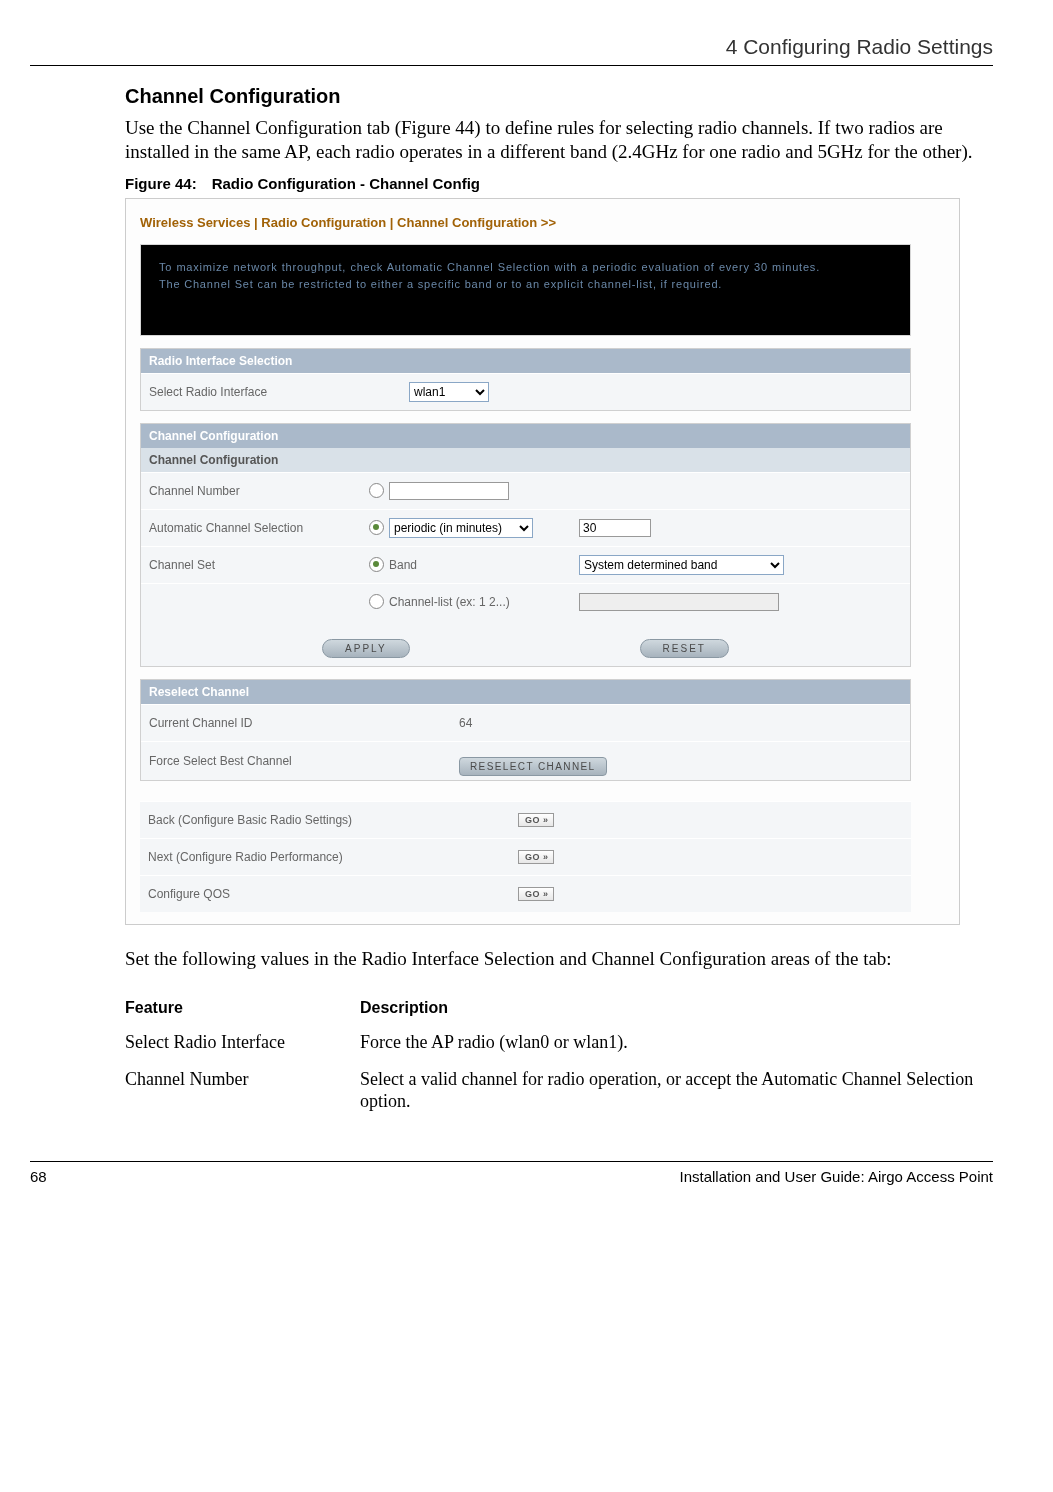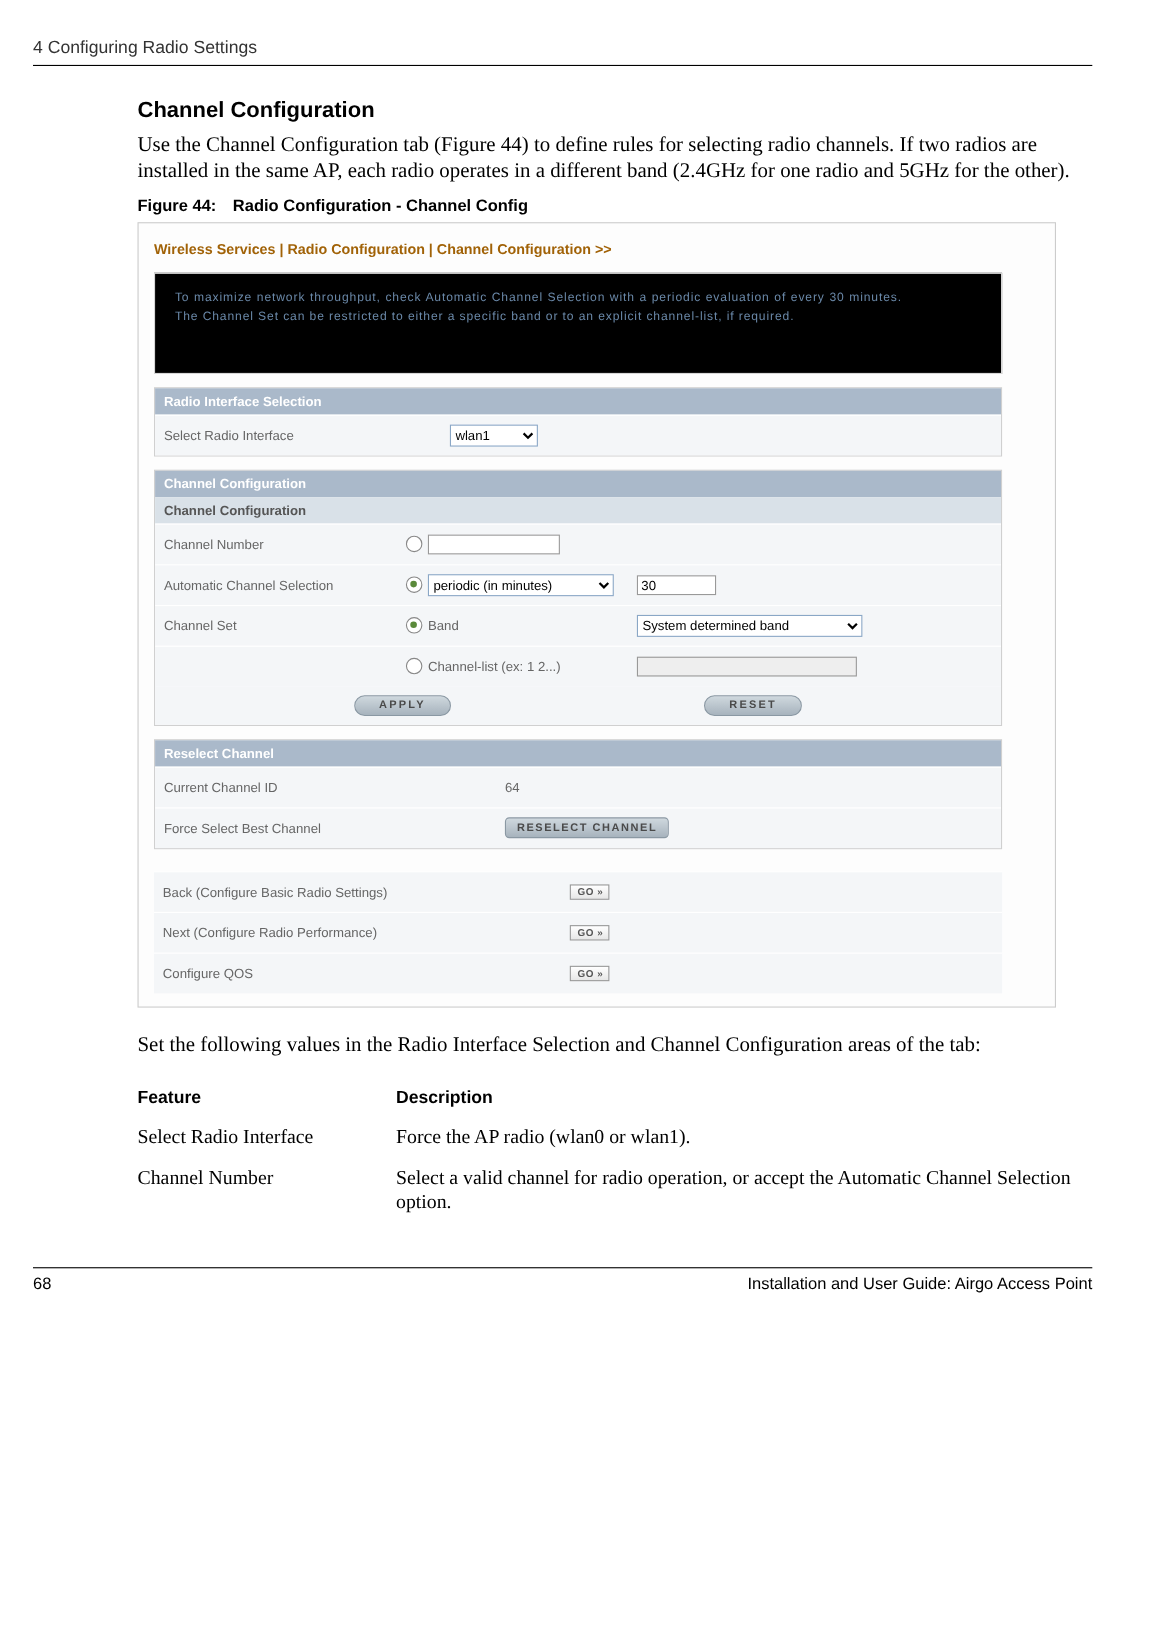--- a/index.html
+++ b/index.html
@@ -10,27 +10,27 @@
     color: #000;
     width: 1053px;
   }
   .page {
     padding: 35px 60px 35px 30px;
     box-sizing: border-box;
     width: 1053px;
   }
   .header-row {
     display: flex;
-    justify-content: flex-start;
-    font-family: Arial, Helvetica, sans-serif;
-    font-size: 16px;
+    justify-content: flex-end;
+    font-family: Arial, Helvetica, sans-serif;
+    font-size: 21px;
     color: #333;
     border-bottom: 1px solid #000;
     padding-bottom: 6px;
-    margin-bottom: 29px;
+    margin-bottom: 19px;
   }
   .content {
     margin-left: 95px;
   }
   h2 {
     font-family: Arial, Helvetica, sans-serif;
     font-weight: bold;
     font-size: 20px;
     margin: 0 0 8px 0;
   }
@@ -180,23 +180,24 @@
     gap: 230px;
     justify-content: center;
   }
   .btn {
     display: inline-block;
     background: linear-gradient(#cfd8de, #a7b3bd);
     border: 1px solid #8a98a3;
     border-radius: 10px;
     color: #4a4a4a;
     font-size: 10px;
-    font-weight: bold;
+    font-weight: normal;
     letter-spacing: 2px;
     padding: 3px 22px;
+    margin-top: 11px;
   }
   .btn.wide {
     letter-spacing: 1.4px;
     padding: 3px 10px;
     border-radius: 4px;
   }
   .gobtn {
     display: inline-block;
     font-size: 9px;
     font-weight: bold;
@@ -281,21 +282,21 @@
           <span>Channel Number</span>
           <span><span class="radio"></span></span>
           <span><input type="text" style="width: 120px;"></span>
           <span></span>
         </div>
 
         <div class="panel-row">
           <span>Automatic Channel Selection</span>
           <span><span class="radio checked"></span></span>
           <span>
-            <select style="width:169px;">
+            <select style="width:144px;">
               <option>periodic (in minutes)</option>
             </select>
           </span>
           <span><input type="text" style="width: 72px;" value="30"></span>
         </div>
 
 
         <div class="panel-row">
           <span>Channel Set</span>
           <span><span class="radio checked"></span></span>

